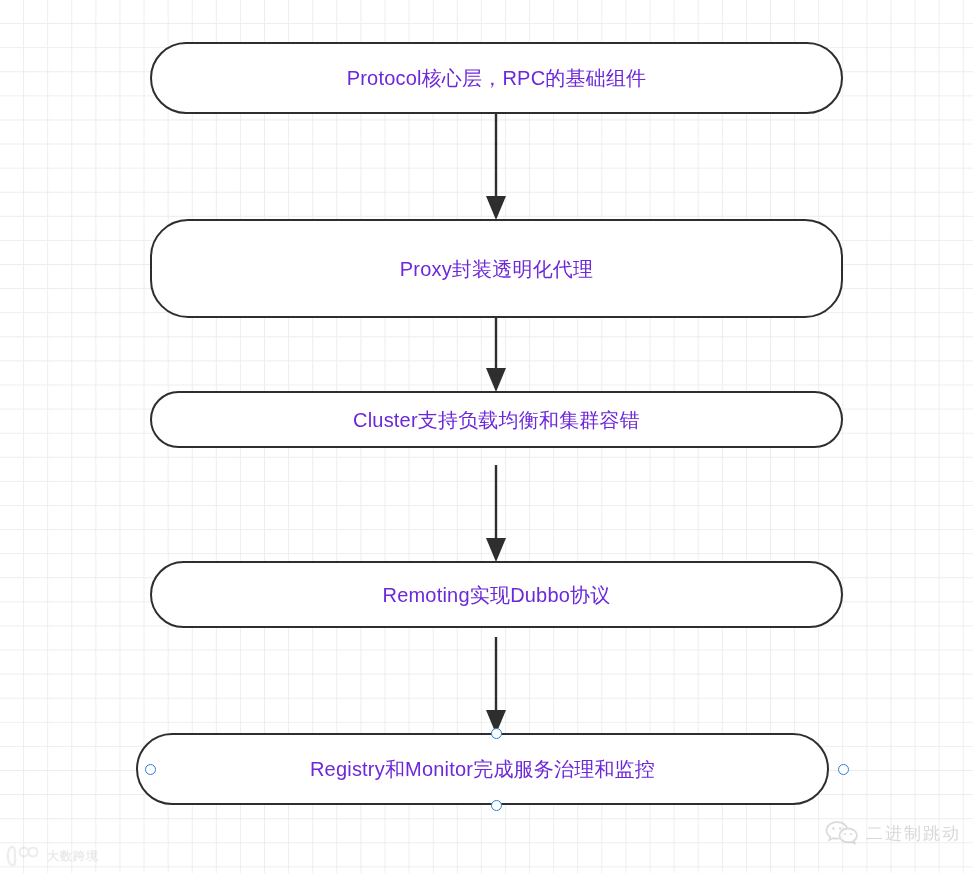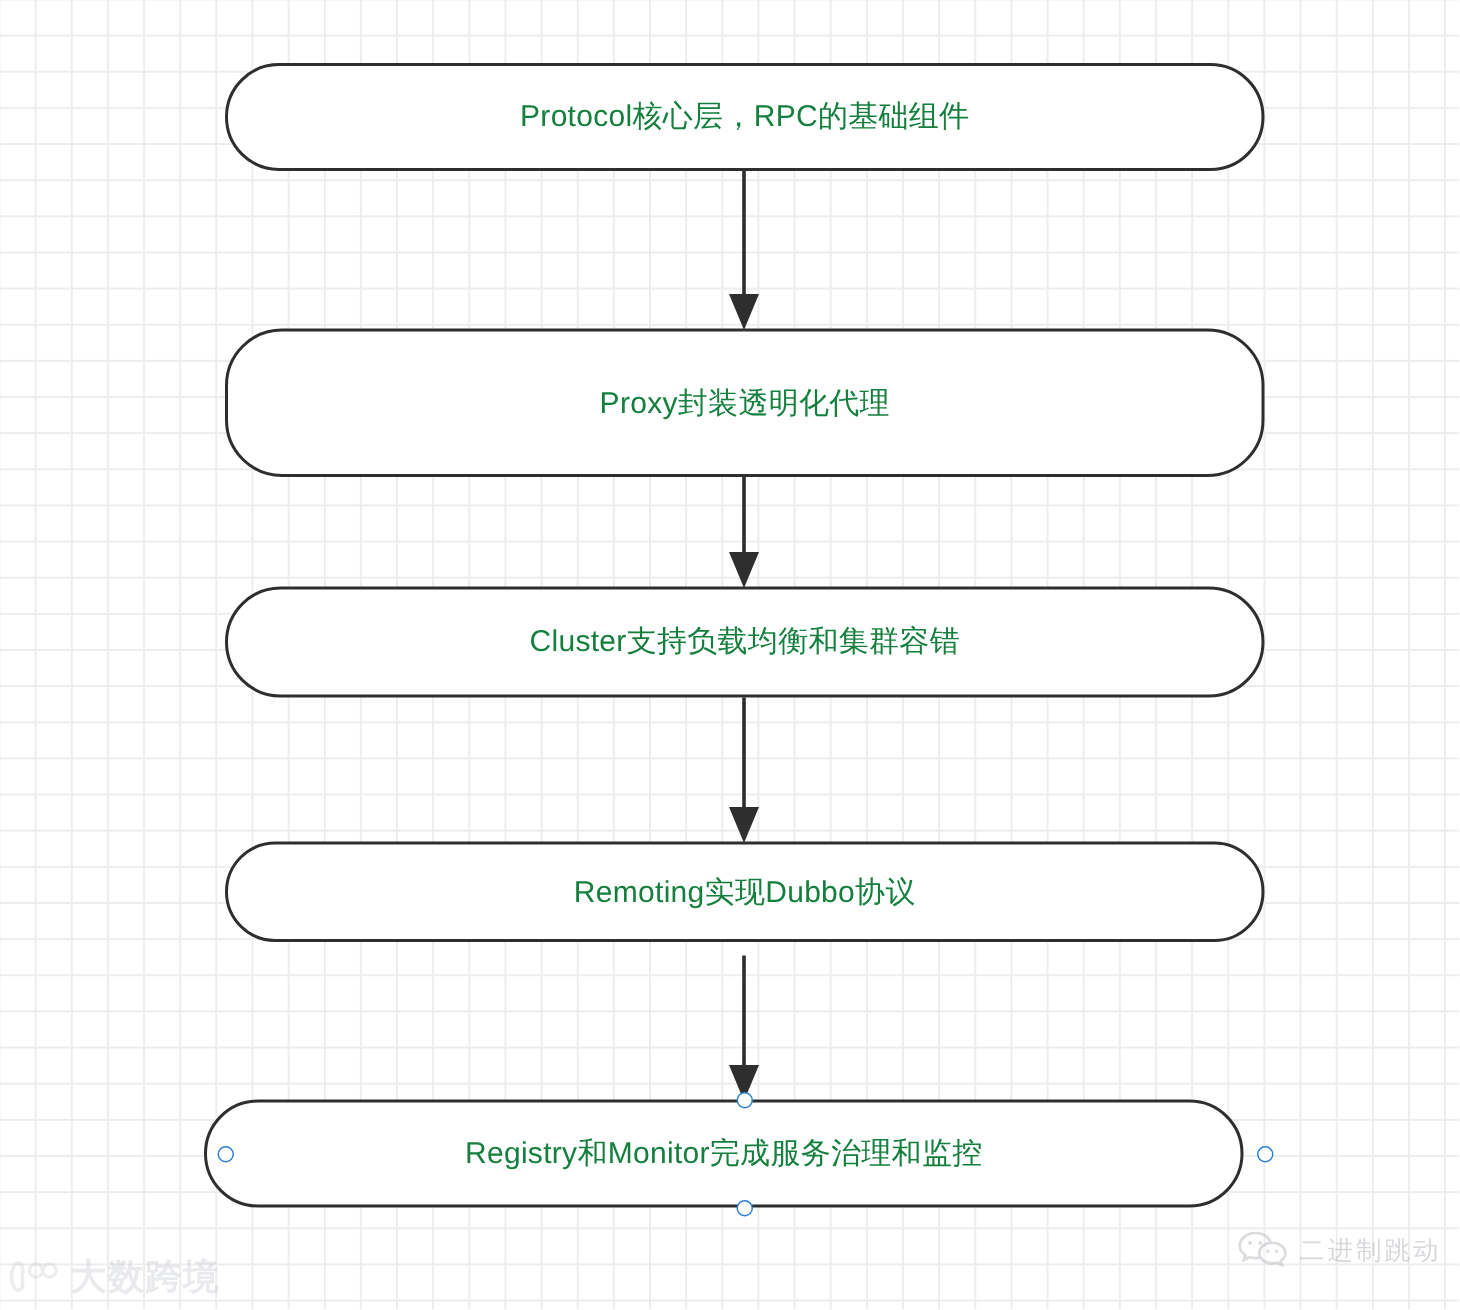--- a/index.html
+++ b/index.html
@@ -34,21 +34,21 @@
     background: #ffffff;
     border: 2.4px solid #2e2e2e;
     display: flex;
     align-items: center;
     justify-content: center;
     text-align: center;
   }
   .node .node-label {
     font-size: 20px;
     line-height: 1.2;
-    color: #15803d;
+    color: #6d28d9;
     letter-spacing: 0.2px;
     white-space: nowrap;
     font-weight: 400;
   }
 
   
   #connectors {
     position: absolute;
     left: 0;
     top: 0;
@@ -78,21 +78,21 @@
     gap: 7px;
     opacity: 0.55;
     user-select: none;
   }
   #watermark-bottom-left {
     left: 6px;
     bottom: 6px;
     opacity: 0.30;
   }
   #watermark-bottom-left .wm-text {
-    font-size: 24px;
+    font-size: 12px;
     font-weight: 700;
     color: #b9bdc4;
     letter-spacing: 1px;
   }
   #watermark-bottom-right {
     right: 12px;
     bottom: 26px;
     opacity: 0.42;
   }
   #watermark-bottom-right .wm-text {
@@ -134,21 +134,21 @@
   </svg>
 
   <div class="node" id="node-protocol" style="left:150px; top:42px; width:693px; height:72px; border-radius:36px;">
     <span class="node-label">Protocol核心层，RPC的基础组件</span>
   </div>
 
   <div class="node" id="node-proxy" style="left:150px; top:219px; width:693px; height:99px; border-radius:38px;">
     <span class="node-label">Proxy封装透明化代理</span>
   </div>
 
-  <div class="node" id="node-cluster" style="left:150px; top:391px; width:693px; height:74px; border-radius:37px;">
+  <div class="node" id="node-cluster" style="left:150px; top:391px; width:693px; height:57px; border-radius:37px;">
     <span class="node-label">Cluster支持负载均衡和集群容错</span>
   </div>
 
   <div class="node" id="node-remoting" style="left:150px; top:561px; width:693px; height:67px; border-radius:38px;">
     <span class="node-label">Remoting实现Dubbo协议</span>
   </div>
 
   <div class="node" id="node-registry" style="left:136px; top:733px; width:693px; height:72px; border-radius:36px;">
     <span class="node-label">Registry和Monitor完成服务治理和监控</span>
   </div>

